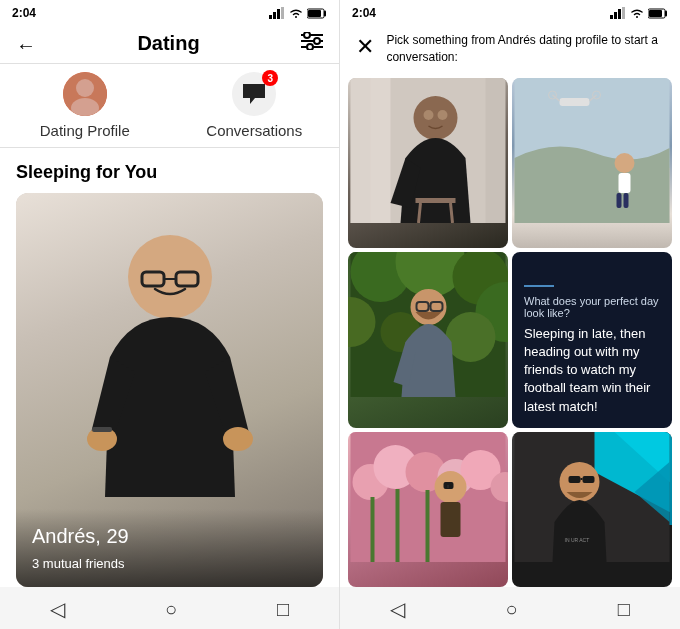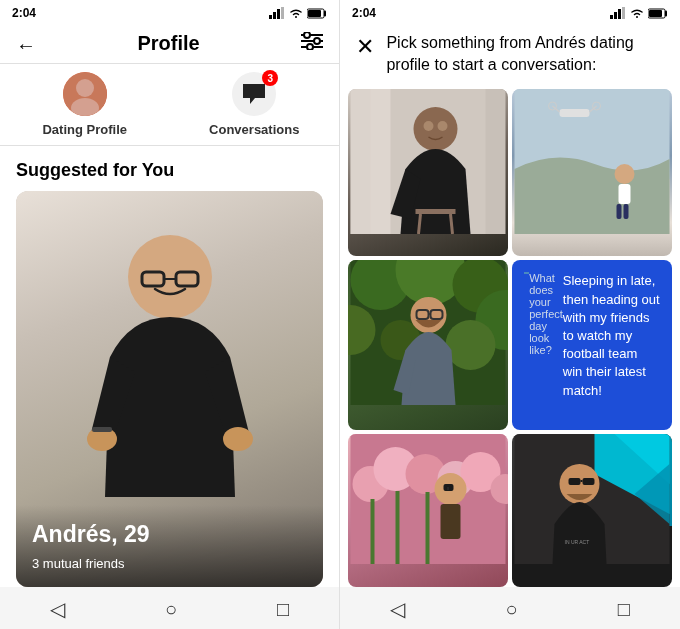--- a/index.html
+++ b/index.html
@@ -135,23 +135,23 @@
       font-weight: 700;
       width: 16px;
       height: 16px;
       border-radius: 50%;
       display: flex;
       align-items: center;
       justify-content: center;
     }
 
     .nav-tab-label {
-      font-size: 13px;
+      font-size: 15px;
       color: #333;
-      font-weight: 700;
+      font-weight: 400;
     }
 
     .section-title {
       font-size: 18px;
       font-weight: 700;
       padding: 14px 16px 10px;
       color: #000;
     }
 
     .profile-card {
@@ -187,22 +187,22 @@
       position: absolute;
       bottom: 0;
       left: 0;
       right: 0;
       padding: 16px;
       background: linear-gradient(transparent, rgba(0,0,0,0.6));
       color: #fff;
     }
 
     .profile-name {
-      font-size: 23px;
-      font-weight: 700;
+      font-size: 20px;
+      font-weight: 400;
       color: #fff;
     }
 
     .profile-mutual {
       font-size: 13px;
       color: #fff;
       margin-top: 8px;
     }
 
     .bottom-nav {
@@ -248,21 +248,21 @@
 
     .close-btn {
       font-size: 22px;
       cursor: pointer;
       color: #000;
       margin-right: 12px;
       margin-top: 2px;
     }
 
     .right-header-text {
-      font-size: 16px;
+      font-size: 12px;
       color: #000;
       line-height: 1.4;
       flex: 1;
     }
 
     .photo-grid {
       display: grid;
       grid-template-columns: 1fr 1fr;
       grid-gap: 4px;
       padding: 0 8px;
@@ -382,21 +382,21 @@
       <svg width="20" height="11" viewBox="0 0 20 11">
         <rect x="0" y="1" width="17" height="9" rx="1.5" stroke="#000" stroke-width="1" fill="none"></rect>
         <rect x="1" y="2" width="13" height="7" rx="1" fill="#000"></rect>
         <path d="M18 3.5 L18 7.5" stroke="#000" stroke-width="2" stroke-linecap="round"></path>
       </svg>
     </div>
   </div>
 
   <div class="header">
     <span class="back-btn">←</span>
-    <span class="header-title">Profile</span>
+    <span class="header-title">Dating</span>
     <span class="filter-btn">
       <svg width="22" height="18" viewBox="0 0 22 18">
         <line x1="0" y1="3" x2="22" y2="3" stroke="#000" stroke-width="2"></line>
         <line x1="0" y1="9" x2="22" y2="9" stroke="#000" stroke-width="2"></line>
         <line x1="0" y1="15" x2="22" y2="15" stroke="#000" stroke-width="2"></line>
         <circle cx="6" cy="3" r="3" fill="white" stroke="#000" stroke-width="2"></circle>
         <circle cx="16" cy="9" r="3" fill="white" stroke="#000" stroke-width="2"></circle>
         <circle cx="9" cy="15" r="3" fill="white" stroke="#000" stroke-width="2"></circle>
       </svg>
     </span>
@@ -424,21 +424,21 @@
           <svg width="26" height="24" viewBox="0 0 26 24">
             <path d="M2 2 L24 2 L24 16 L14 16 L9 22 L9 16 L2 16 Z" fill="#222" rx="3"></path>
           </svg>
           <div class="badge">3</div>
         </div>
       </div>
       <span class="nav-tab-label">Conversations</span>
     </div>
   </div>
 
-  <div class="section-title">Suggested for You</div>
+  <div class="section-title">Sleeping for You</div>
 
   <div class="profile-card">
     <div class="profile-photo">
 
       <div class="profile-photo-bg"></div>
 
       <svg style="position:absolute;bottom:50px;left:50%;transform:translateX(-50%);" width="200" height="320" viewBox="0 0 200 320">
 
         <circle cx="100" cy="60" r="42" fill="#d4a880"></circle>
 
@@ -571,21 +571,21 @@
           <rect x="66" y="50" width="12" height="9" rx="3" fill="none" stroke="#333" stroke-width="2"></rect>
           <rect x="80" y="50" width="12" height="9" rx="3" fill="none" stroke="#333" stroke-width="2"></rect>
           <line x1="78" y1="54" x2="80" y2="54" stroke="#333" stroke-width="1.5"></line>
 
           <path d="M55 90 Q68 72 78 72 Q88 72 101 90 L105 145 L51 145 Z" fill="#5a6878"></path>
           <path d="M55 90 L43 130 L58 135 L65 100" fill="#5a6878"></path>
         </svg>
       </div>
     </div>
 
-    <div class="grid-item photo-4" style="background:#1d4ed8;min-height:145px;display:flex;flex-direction:row;justify-content:flex-end;padding:12px;border-radius:8px;">
+    <div class="grid-item photo-4" style="background:#0f172a;min-height:145px;display:flex;flex-direction:column;justify-content:flex-end;padding:12px;border-radius:8px;">
       <div class="photo-4-line"></div>
       <div class="photo-4-text-question">What does your perfect day look like?</div>
       <div class="photo-4-text-answer">Sleeping in late, then heading out with my friends to watch my football team win their latest match!</div>
     </div>
 
     <div class="grid-item">
       <div class="photo-placeholder photo-5">
         <svg width="100%" height="130" viewBox="0 0 155 130">
           <rect width="155" height="130" fill="#c87890"></rect>
 

